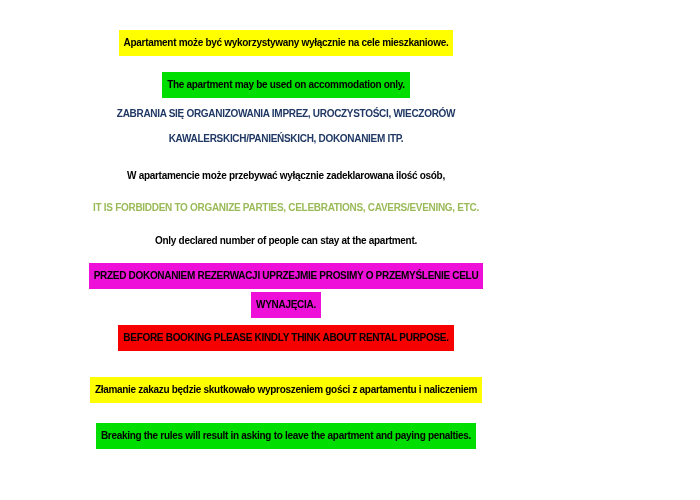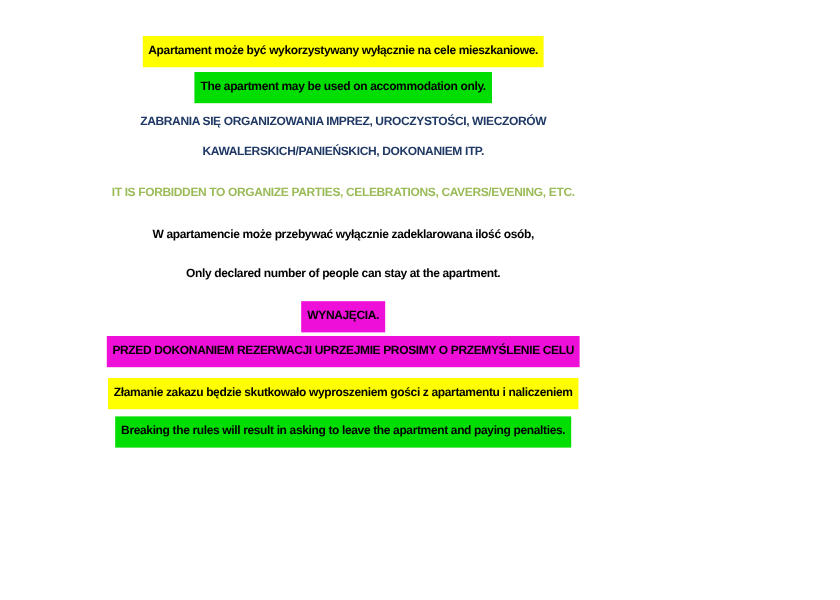--- a/index.html
+++ b/index.html
@@ -40,67 +40,70 @@
   .hl-yellow  { background: var(--hl-yellow,  #ffff00); }
   .hl-green   { background: var(--hl-green,   #00dd00); }
   .hl-magenta { background: var(--hl-magenta, #ee10d8); }
   .hl-red     { background: var(--hl-red,     #f60000); }
   .t-darkblue { color: var(--text-darkblue, #1f3864); }
   .t-olive    { color: var(--text-olive,    #9bbb59); }
   .t-black    { color: var(--text-black,    #000000); }
 
   
   .p1  { margin-top: 0; }
-  .p2  { margin-top: 4px; }
+  .p2  { margin-top: 16px; }
   .p3  { margin-top: 3px; }
   .p3 .line { line-height: 25px; margin-bottom: 0; }
   .p4  { margin-top: 12px; }
   .p4 .line, .p5 .line, .p6 .line { line-height: 20px; }
   .p5  { margin-top: 15px; }
   .p6  { margin-top: 13px; text-align: center; }
   .p7  { margin-top: 12px; }
   .p8  { margin-top: 7px; }
-  .p9  { margin-top: 9px; text-align: center; }
-  .p10 { margin-top: 6px; }
+  .p9  { margin-top: 26px; text-align: center; }
+  .p10 { margin-top: 20px; }
 </style>
 </head>
 <body>
 
 <div class="page">
 
   <p class="para p1">
     <span class="line"><span class="hl hl-yellow">Apartament może być wykorzystywany wyłącznie na cele mieszkaniowe.</span></span>
   </p>
 
   <p class="para p2">
     <span class="line"><span class="hl hl-green">The apartment may be used on accommodation only.</span></span>
   </p>
 
   <p class="para p3 t-darkblue">
     <span class="line"><span>ZABRANIA SIĘ ORGANIZOWANIA IMPREZ, UROCZYSTOŚCI, WIECZORÓW</span></span>
     <span class="line"><span>KAWALERSKICH/PANIEŃSKICH, DOKONANIEM ITP.</span></span>
   </p>
 
+  <p class="para p5 t-black">
+    <span class="line"><span>W apartamencie może przebywać wyłącznie zadeklarowana ilość osób,</span></span>
+  </p>
+
   <p class="para p4 t-olive">
     <span class="line"><span>IT IS FORBIDDEN TO ORGANIZE PARTIES, CELEBRATIONS, CAVERS/EVENING, ETC.</span></span>
-  </p>
-
-  <p class="para p5 t-black">
-    <span class="line"><span>W apartamencie może przebywać wyłącznie zadeklarowana ilość osób,</span></span>
   </p>
 
   <p class="para p6 t-black">
     <span class="line"><span>Only declared number of people can stay at the apartment.</span></span>
   </p>
 
   <p class="para p7">
+    <span class="line"><span class="hl hl-magenta">PRZED DOKONANIEM REZERWACJI UPRZEJMIE PROSIMY O PRZEMYŚLENIE CELU</span></span>
     <span class="line"><span class="hl hl-magenta">WYNAJĘCIA.</span></span>
-    <span class="line"><span class="hl hl-magenta">PRZED DOKONANIEM REZERWACJI UPRZEJMIE PROSIMY O PRZEMYŚLENIE CELU</span></span>
   </p>
 
+  <p class="para p8">
+    <span class="line"><span class="hl hl-red">BEFORE BOOKING PLEASE KINDLY THINK ABOUT RENTAL PURPOSE.</span></span>
+  </p>
 
   <p class="para p9">
     <span class="line"><span class="hl hl-yellow">Złamanie zakazu będzie skutkowało wyproszeniem gości z apartamentu i naliczeniem</span></span>
   </p>
 
   <p class="para p10">
     <span class="line"><span class="hl hl-green">Breaking the rules will result in asking to leave the apartment and paying penalties.</span></span>
   </p>
 
 </div>

